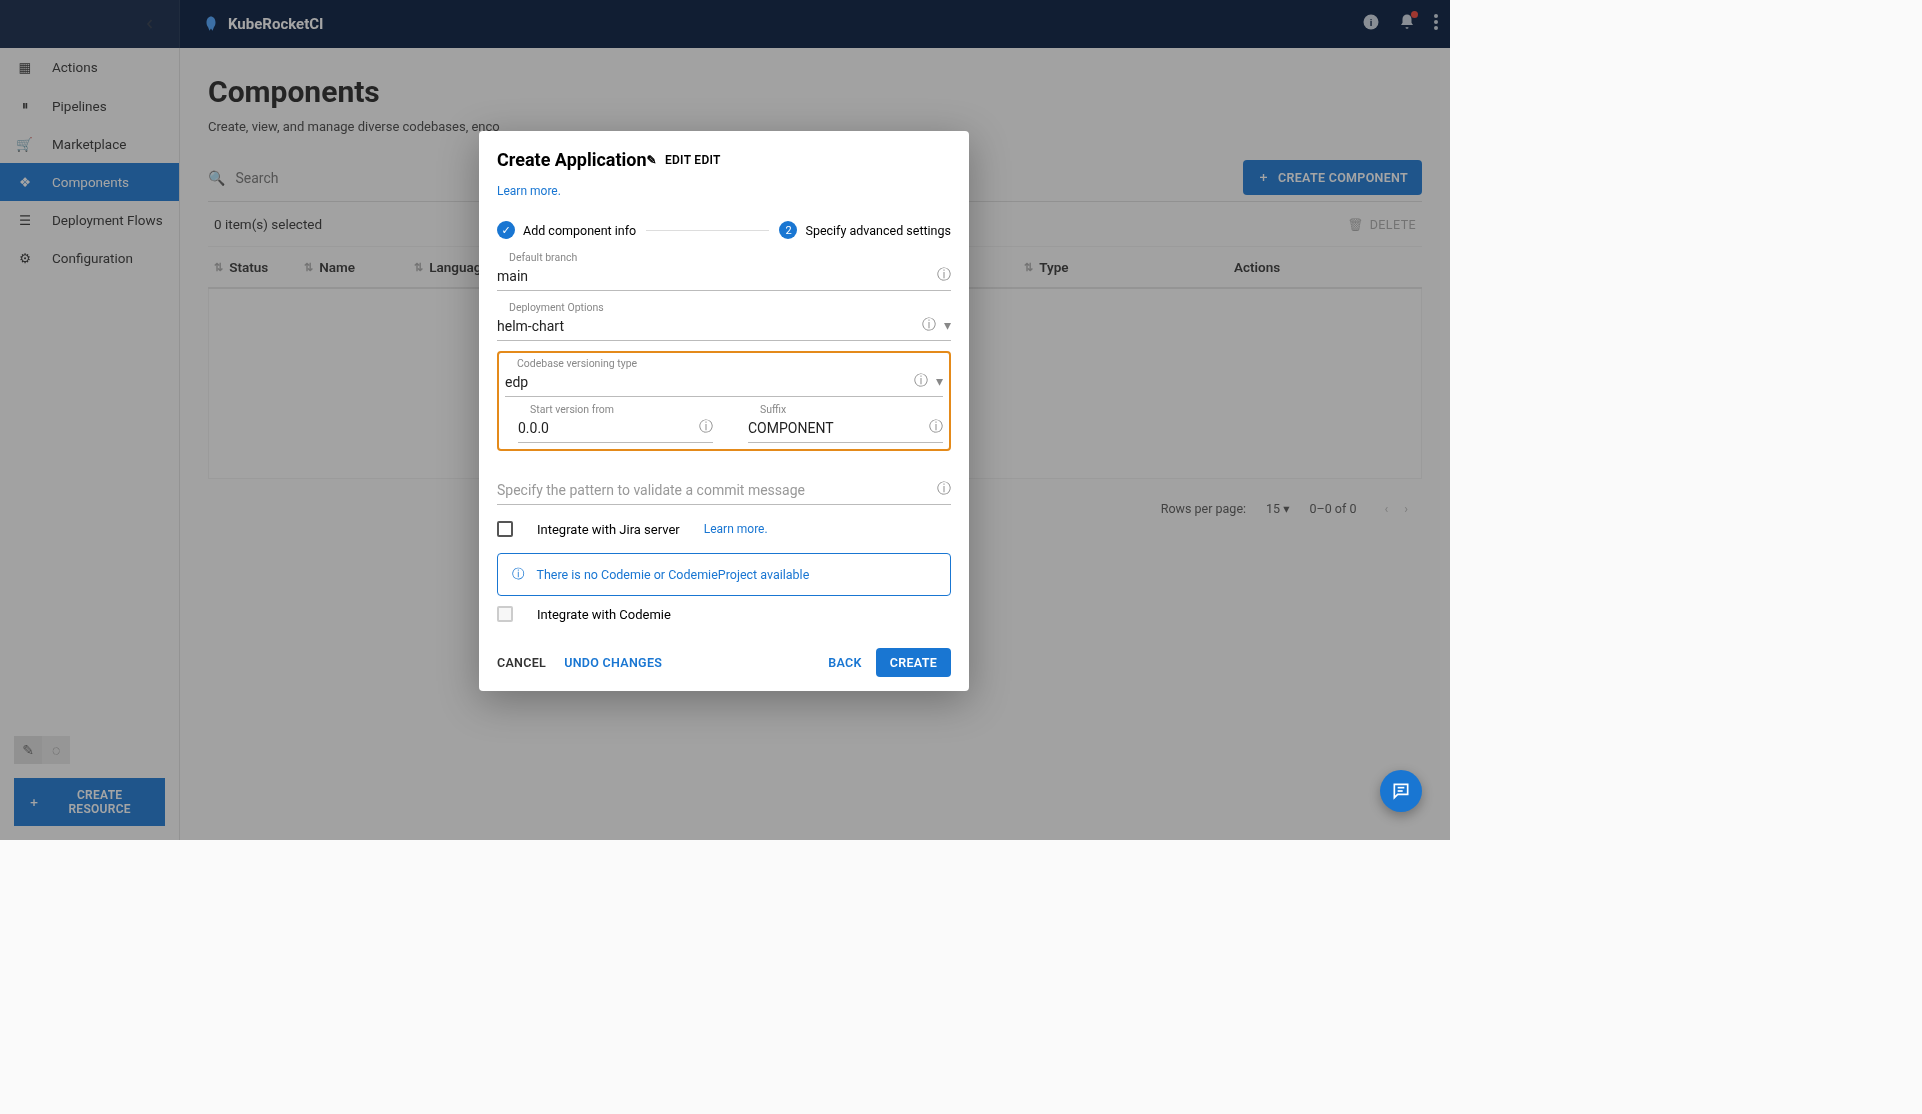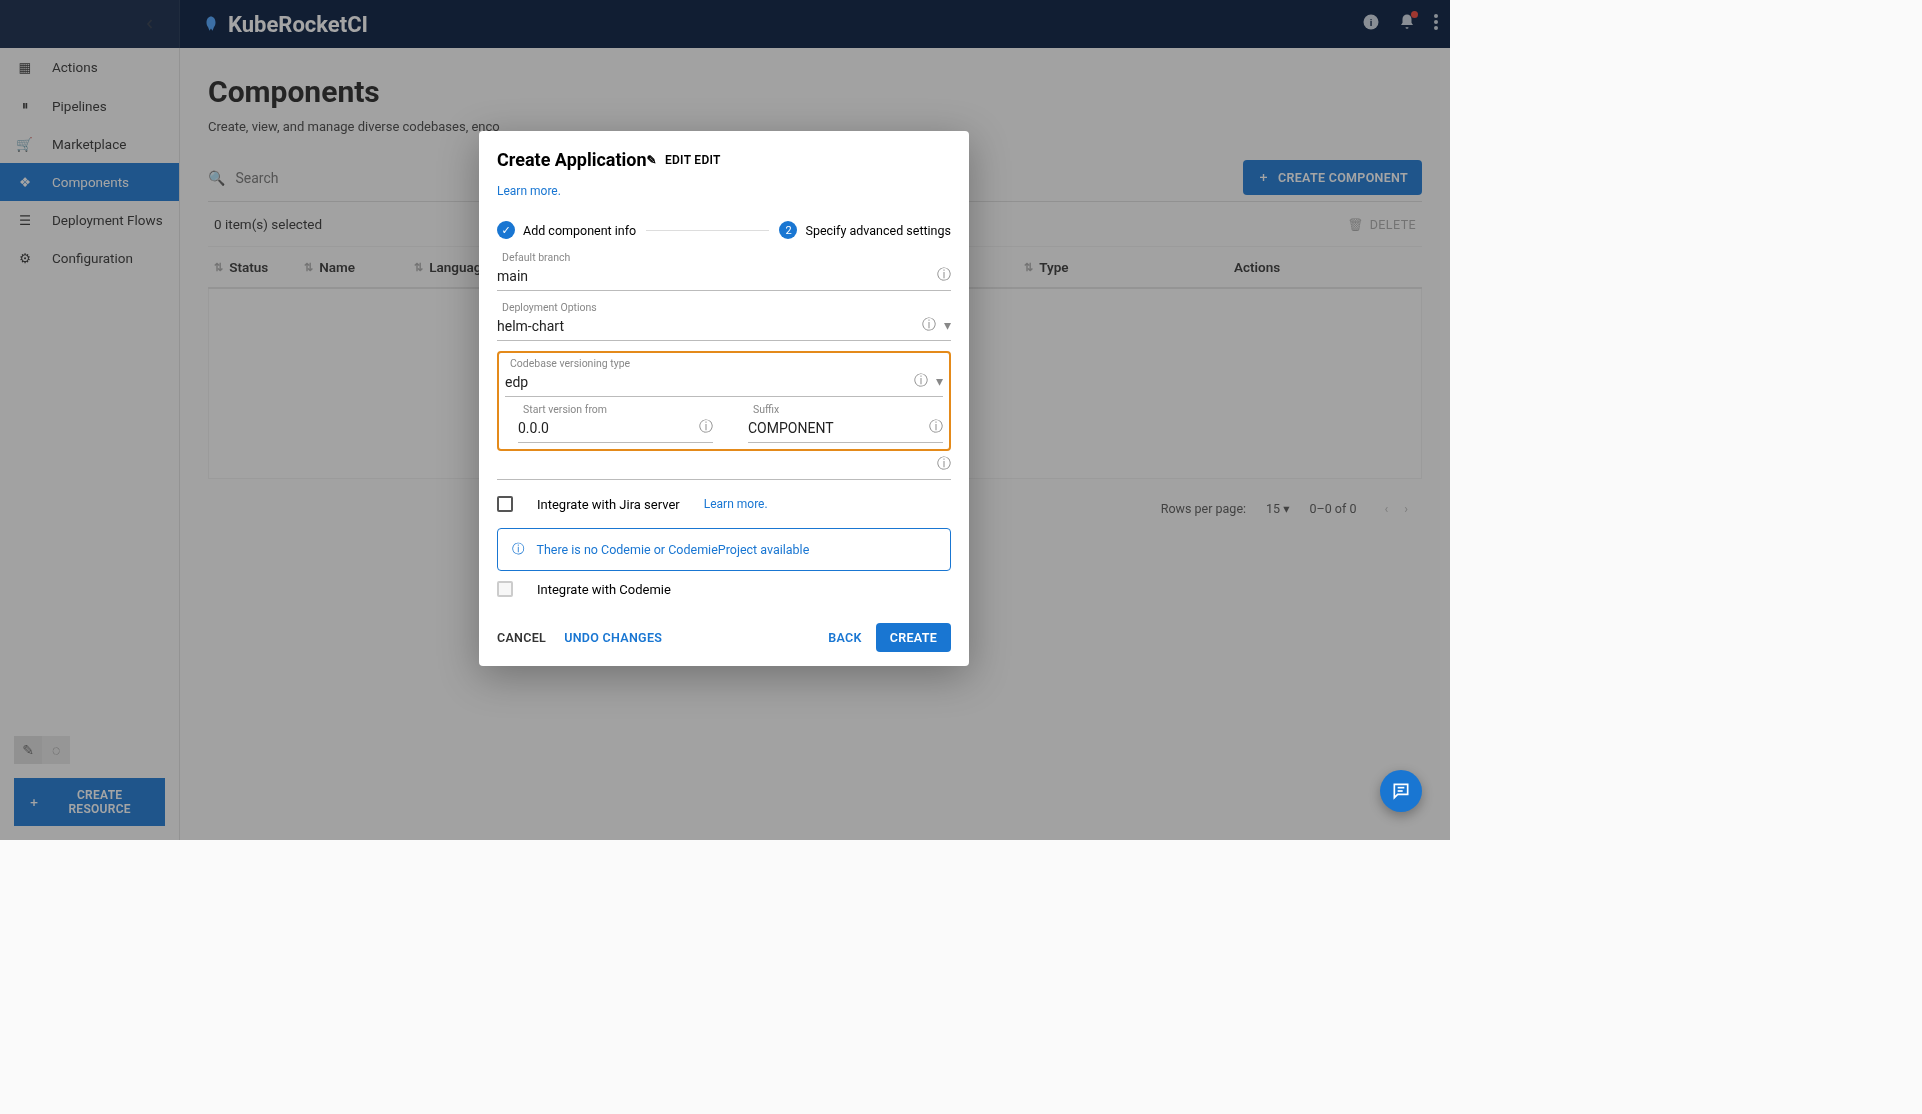--- a/index.html
+++ b/index.html
@@ -1,20 +1,20 @@
 <!DOCTYPE html>
 <html><head>
 <meta charset="utf-8">
 <style>
 * { box-sizing: border-box; margin: 0; padding: 0; font-family: -apple-system, BlinkMacSystemFont, "Segoe UI", Roboto, Arial, sans-serif; }
 body { background: #fafafa; width: 1450px; height: 840px; overflow: hidden; position: relative; }
 
 .topbar { height: 48px; background: #01173b; display: flex; align-items: center; padding: 0 12px; }
 .topbar .back-area { width: 180px; height: 48px; display: flex; align-items: center; justify-content: flex-end; padding-right: 24px; background: rgba(255,255,255,.06); position: absolute; left: 0; top: 0; border-right: 1px solid rgba(255,255,255,.05); color: #2b3647; }
-.brand { margin-left: 190px; color: #fff; font-weight: 700; font-size: 22px; display: flex; align-items: center; gap: 8px; }
+.brand { margin-left: 190px; color: #fff; font-weight: 700; font-size: 15px; display: flex; align-items: center; gap: 8px; }
 .top-icons { margin-left: auto; display: flex; gap: 18px; align-items: center; color: #cfd8e3; }
 .top-icons .dot { position: relative; }
 .top-icons .dot::after { content: ""; position: absolute; top: -2px; right: -2px; width: 7px; height: 7px; background: #f44336; border-radius: 50%; }
 
 .shell { display: flex; height: calc(100% - 48px); }
 .sidebar { width: 180px; background: #fafafa; border-right: 1px solid #e0e0e0; display: flex; flex-direction: column; }
 .nav-item { display: flex; align-items: center; gap: 18px; padding: 11px 16px; color: #333; font-size: 13.5px; cursor: pointer; }
 .nav-item.active { background: #1976d2; color: #fff; }
 .nav-item .ic { width: 18px; text-align: center; }
 .sidebar-bottom { margin-top: auto; padding: 14px; }
@@ -58,21 +58,21 @@
 .modal-title { font-size: 18px; font-weight: 700; }
 .edit-yaml { display: flex; align-items: center; gap: 8px; font-size: 12px; font-weight: 600; letter-spacing: .3px; }
 .learn { color: #1976d2; font-size: 12px; }
 
 .stepper { display: flex; align-items: center; gap: 10px; margin: 22px 0 12px; font-size: 12.5px; }
 .step { display: flex; align-items: center; gap: 8px; }
 .step .badge { width: 18px; height: 18px; border-radius: 50%; background: #1976d2; color: #fff; display: flex; align-items: center; justify-content: center; font-size: 11px; }
 .step-line { flex: 1; height: 1px; background: #ddd; }
 
 .field { position: relative; padding-top: 14px; border-bottom: 1px solid #bbb; margin-bottom: 10px; }
-.field label { position: absolute; top: 0; left: 5px; font-size: 10.5px; color: #888; }
+.field label { position: absolute; top: 0; left: 12px; font-size: 10.5px; color: #888; }
 .field .val { font-size: 14px; color: #222; padding: 3px 0 6px; display: flex; align-items: center; }
 .field .placeholder { color: #999; }
 .field .adorn { position: absolute; right: 0; bottom: 6px; color: #888; font-size: 14px; display: flex; gap: 8px; align-items: center; }
 .inline-fields { display: flex; gap: 22px; }
 .inline-fields .field { flex: 1; margin-left: 13px; }
 
 .highlight-box { border: 2px solid #e48a1a; border-radius: 4px; padding: 4px 6px 2px; margin-bottom: 10px; }
 
 .chk-row { display: flex; align-items: center; gap: 24px; font-size: 13px; margin: 16px 0; }
 .chk { width: 16px; height: 16px; border: 2px solid #555; border-radius: 2px; }
@@ -285,20 +285,21 @@
         <label>Suffix</label>
         <div class="val">COMPONENT</div>
         <div class="adorn">
             <span>ⓘ</span>
           </div>
       </div>
     </div>
   </div>
 
   <div class="field" style="margin-top:14px;">
+    <div class="val placeholder">Specify the pattern to validate a commit message</div>
     <div class="adorn">
         <span>ⓘ</span>
       </div>
   </div>
 
   <div class="chk-row">
     <span class="chk"></span>
     <span>Integrate with Jira server</span>
     <a class="learn">Learn more.</a>
   </div>

